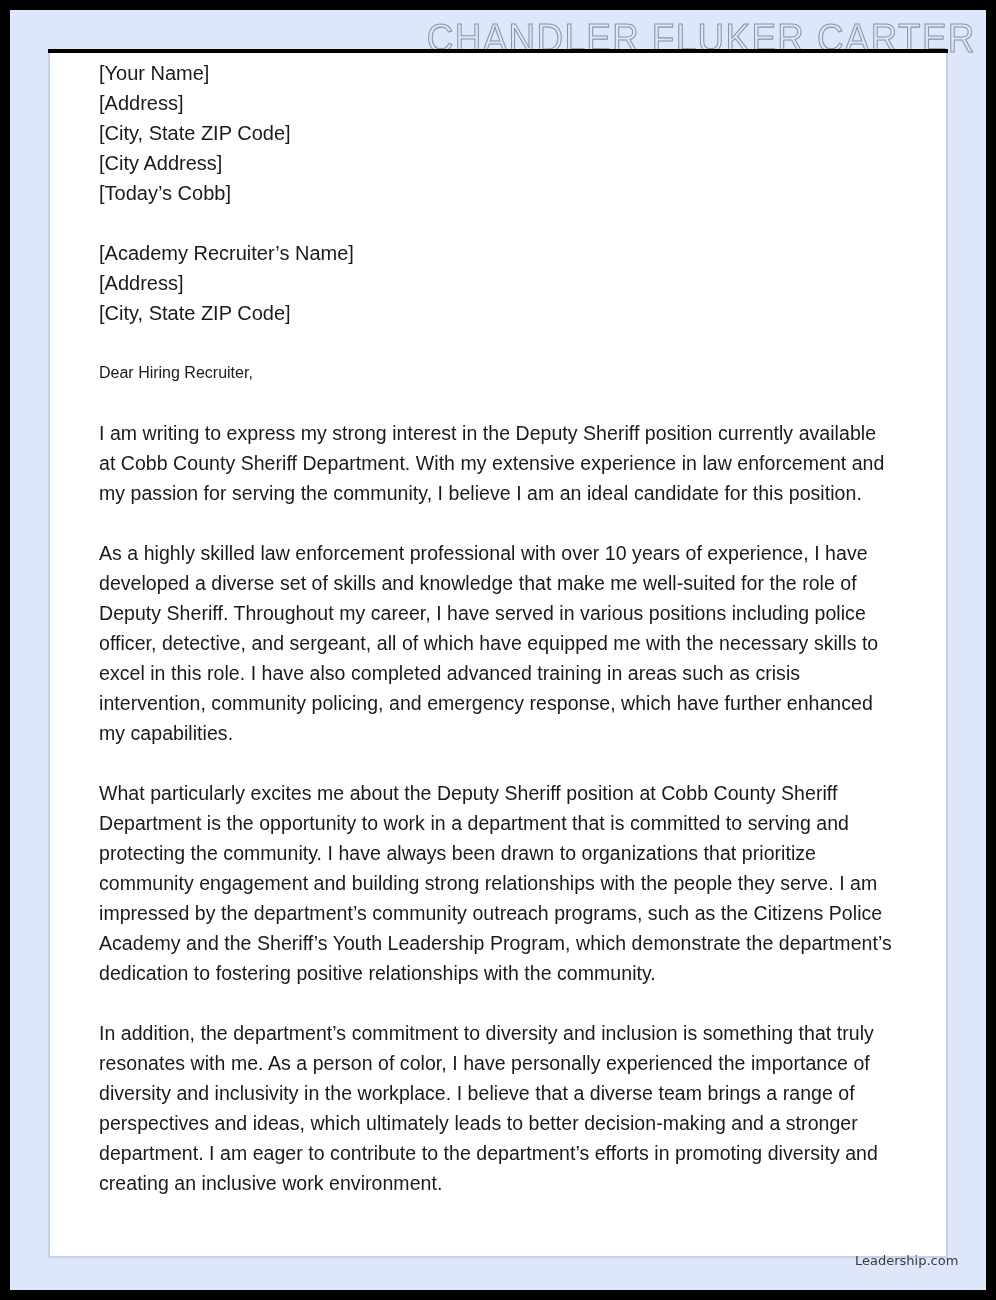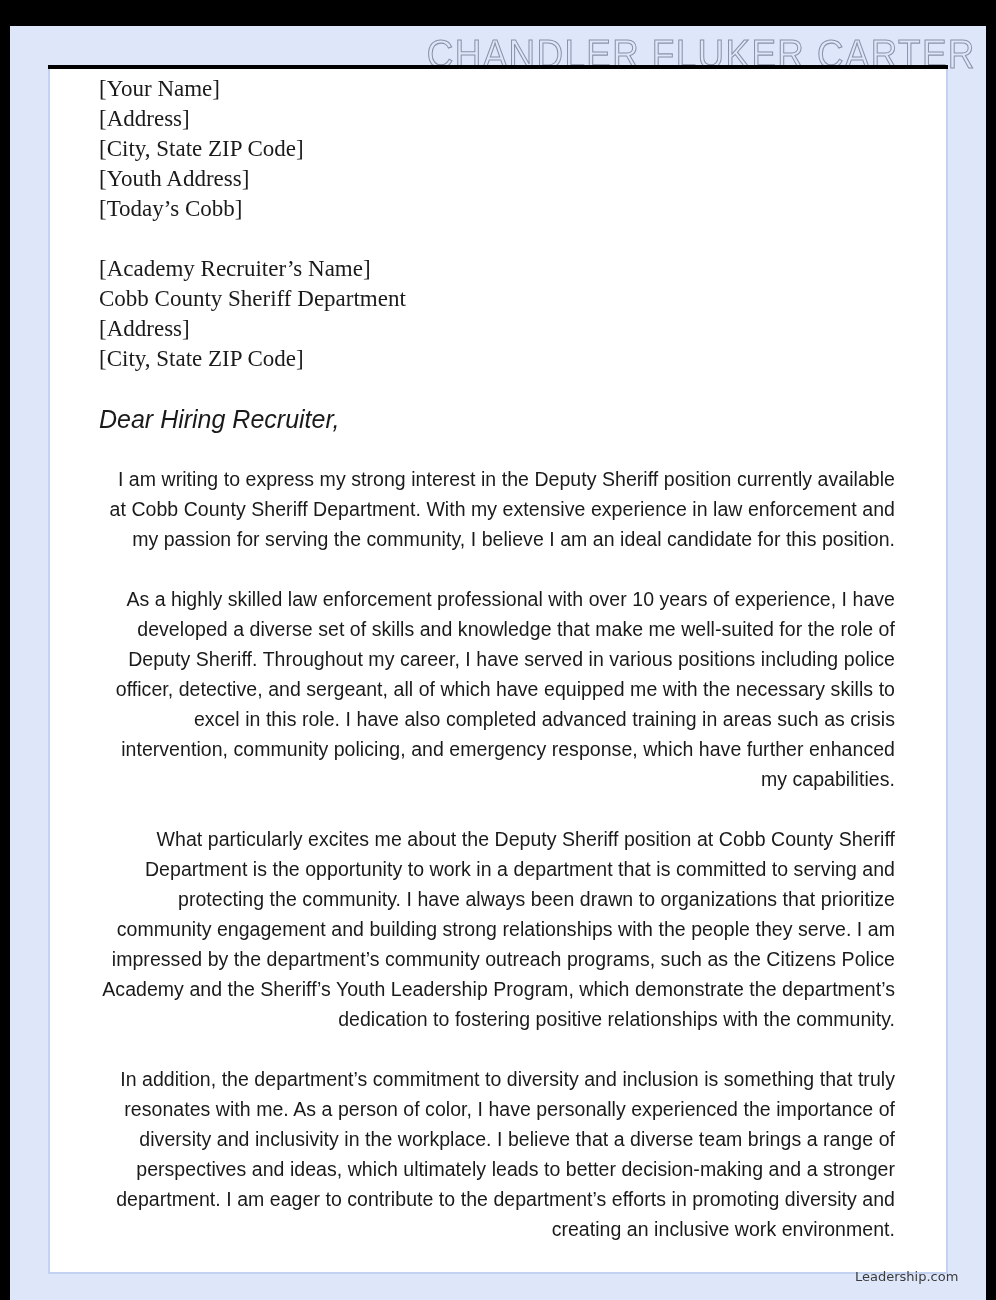--- a/index.html
+++ b/index.html
@@ -14,21 +14,20 @@
     overflow: hidden;
   }
 
   
   #canvas {
     position: relative;
     width: 996px;
     height: 1232px;
     background: #000000;
     box-sizing: border-box;
-    margin-top: 16px;
   }
 
   
   #backdrop {
     position: absolute;
     left: 10px;
     top: 10px;
     width: 976px;
     height: 1280px;
     background: #dee6fa;
@@ -87,42 +86,41 @@
   
   #letter-body {
     position: absolute;
     left: 89px;
     top: 48px;
     width: 796px;
     color: #1a1a1a;
   }
 
   .addr-line {
-    font-family: Liberation Serif, serif;
-    font-size: 23px;
+    font-family: Liberation Sans, sans-serif;
+    font-size: 20px;
     line-height: 30px;
     font-weight: 400;
     white-space: nowrap;
   }
 
   .salutation {
     font-family: "Liberation Sans", sans-serif;
-    font-size: 25px;
+    font-size: 16px;
     line-height: 30px;
     font-weight: 400;
     white-space: nowrap;
-    font-style: italic;
   }
 
   .body-para {
     font-family: "Liberation Sans Narrow", "Liberation Sans", sans-serif;
     font-size: 19.5px;
     line-height: 30px;
     font-weight: 400;
-    text-align: right;
+    text-align: left;
     letter-spacing: 0.05px;
   }
 
   .gap-sm { height: 30px; }
   .gap-md { height: 30px; }
 
   
   #watermark {
     position: absolute;
     left: 845px;
@@ -148,29 +146,28 @@
     <div id="header-rule"></div>
 
     <div id="sheet"></div>
 
     <div id="letter-body">
 
       <div>
         <div class="addr-line">[Your Name]</div>
         <div class="addr-line">[Address]</div>
         <div class="addr-line">[City, State ZIP Code]</div>
-        <div class="addr-line">[Youth Address]</div>
+        <div class="addr-line">[City Address]</div>
         <div class="addr-line">[Today’s Cobb]</div>
       </div>
 
       <div class="gap-sm"></div>
 
       <div>
         <div class="addr-line">[Academy Recruiter’s Name]</div>
-        <div class="addr-line">Cobb County Sheriff Department</div>
         <div class="addr-line">[Address]</div>
         <div class="addr-line">[City, State ZIP Code]</div>
       </div>
 
       <div class="gap-sm"></div>
 
       <div class="salutation">Dear Hiring Recruiter,</div>
 
       <div class="gap-md"></div>
 

